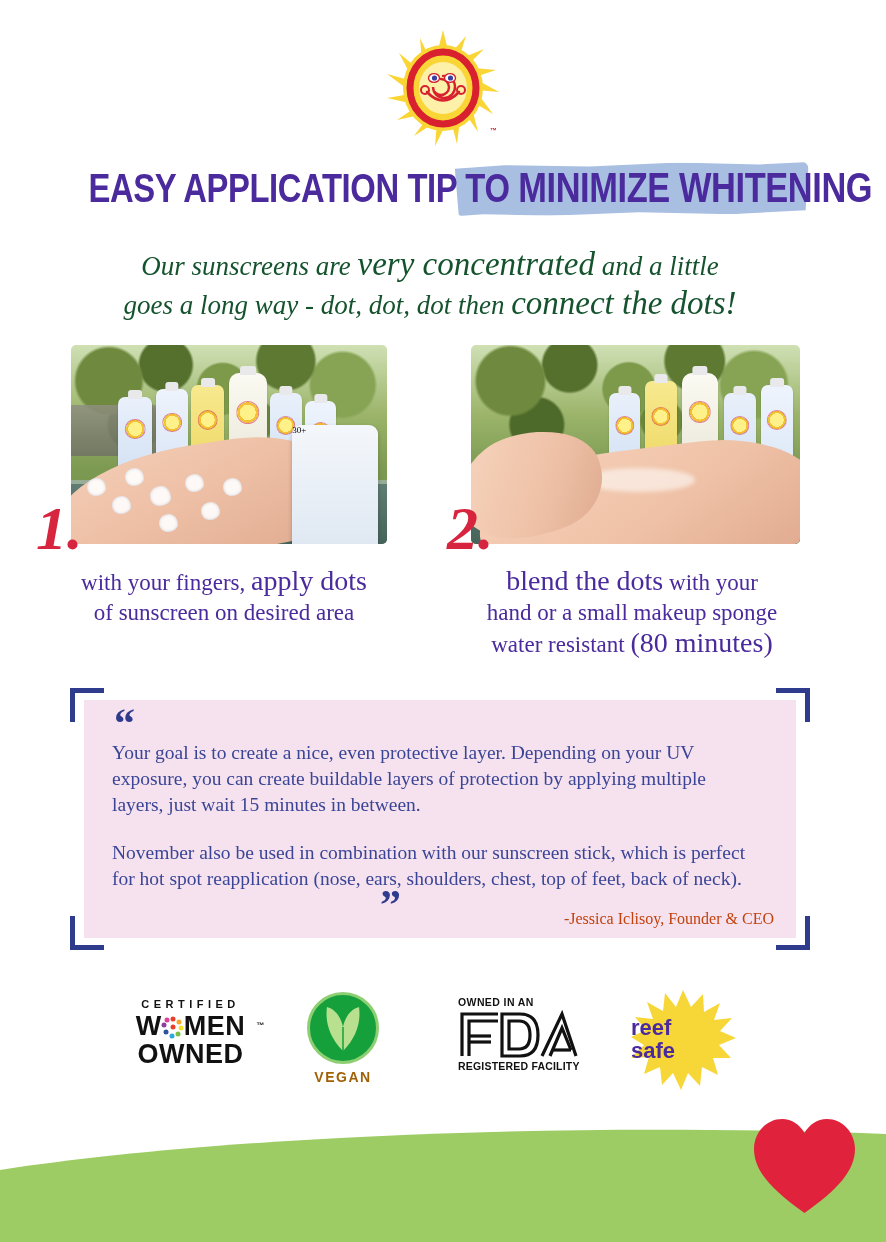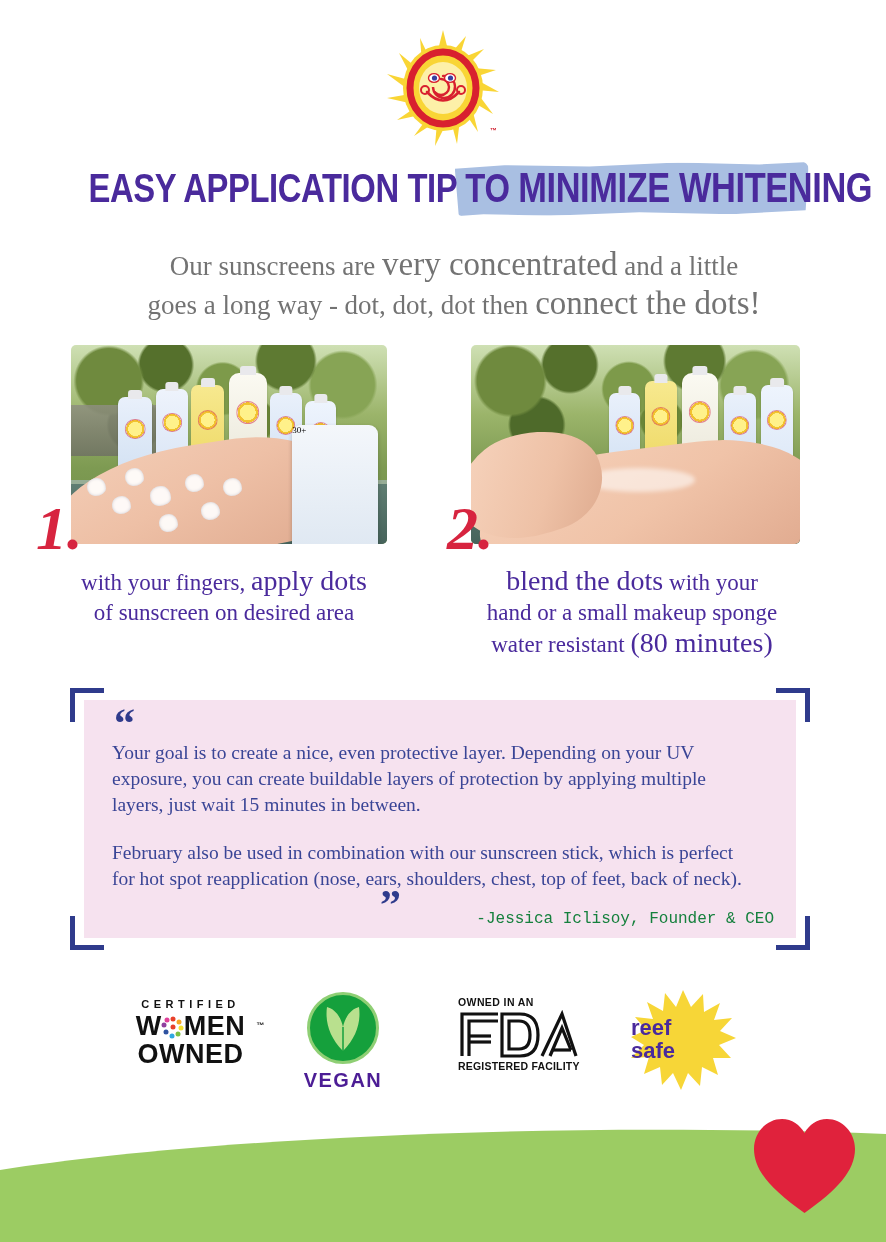--- a/index.html
+++ b/index.html
@@ -33,24 +33,24 @@
     font-weight:bold; font-size:41px; line-height:50px;
     letter-spacing:-0.5px;
     color:#4a2a9c;
     transform:scaleX(0.80); transform-origin:50% 50%;
     white-space:nowrap;
   }
   .headline-text .hl-strong { font-size:43px; }
 
   
   .subhead {
-    position:absolute; left:54px; top:246px; width:800px;
-    text-align:center; color:#737373;
+    position:absolute; left:30px; top:246px; width:800px;
+    text-align:center; color:#14532d;
     font-family:"Liberation Serif", serif;
-    font-size:27px; line-height:37px;
+    font-size:27px; line-height:37px;font-style:italic;
   }
   .subhead .big { font-size:33px; }
 
   
   .photo {
     position:absolute; border-radius:5px; overflow:hidden;
     box-shadow:0 0 0 0 rgba(0,0,0,0);
   }
   .photo-1 { left:71px; top:345px; width:316px; height:199px; }
   .photo-2 { left:471px; top:345px; width:329px; height:199px; }
@@ -184,21 +184,21 @@
   .qmark-close { left:310px; top:196px; }
 
   .quote-text {
     position:absolute; left:42px; top:52px; width:640px;
     color:#3a4596; font-family:"Liberation Serif", serif;
     font-size:19.5px; line-height:26px;
   }
   .quote-text p + p { margin-top:22px; }
   .quote-attrib {
     position:absolute; right:36px; bottom:22px;
-    color:#15803d; font-family:Liberation Mono, monospace; font-size:16px;
+    color:#c2410c; font-family:Liberation Serif, serif; font-size:16px;
   }
 
   
   .badges { position:absolute; left:0; top:990px; width:734px; height:110px; }
 
   .badge { position:absolute; }
   
   .b-women { left:118px; top:8px; width:145px; text-align:center; }
   .b-women .certified {
     font-family:"Liberation Sans", sans-serif; font-weight:bold;
@@ -223,21 +223,21 @@
   .vegan-circle {
     width:72px; height:72px; margin:0 auto; border-radius:50%;
     background:#15a03c; border:3px solid #8fcf74; position:relative;
   }
   .vegan-leaf {
     position:absolute; left:50%; top:50%; width:44px; height:48px;
     transform:translate(-50%,-52%);
   }
   .b-vegan .vlabel {
     margin-top:5px; font-family:"Liberation Sans", sans-serif; font-weight:bold;
-    font-size:20px; letter-spacing:1.5px; color:#4c1d95;
+    font-size:14px; letter-spacing:1.5px; color:#a16207;
   }
 
   
   .b-fda { left:458px; top:6px; width:125px; }
   .b-fda .made {
     font-family:"Liberation Sans", sans-serif; font-weight:bold;
     font-size:10.5px; letter-spacing:.4px; color:#111; margin-bottom:2px;
   }
   .b-fda .fda-logo { width:120px; height:48px; display:block; }
   .b-fda .reg {
@@ -467,21 +467,21 @@
       </div>
     <div class="bracket br-br">
         <i class="h"></i>
         <i class="v"></i>
       </div>
 
     <div class="qmark qmark-open">“</div>
 
     <div class="quote-text">
       <p>Your goal is to create a nice, even protective layer. Depending on your UV exposure, you can create buildable layers of protection by applying multiple layers, just wait 15 minutes in between.</p>
-      <p>February also be used in combination with our sunscreen stick, which is perfect for hot spot reapplication (nose, ears, shoulders, chest, top of feet, back of neck).</p>
+      <p>November also be used in combination with our sunscreen stick, which is perfect for hot spot reapplication (nose, ears, shoulders, chest, top of feet, back of neck).</p>
     </div>
 
     <div class="qmark qmark-close">”</div>
     <div class="quote-attrib">-Jessica Iclisoy, Founder &amp; CEO</div>
   </div>
 
   <div class="badges">
 
     <div class="badge b-women">
       <div class="certified">CERTIFIED</div>

